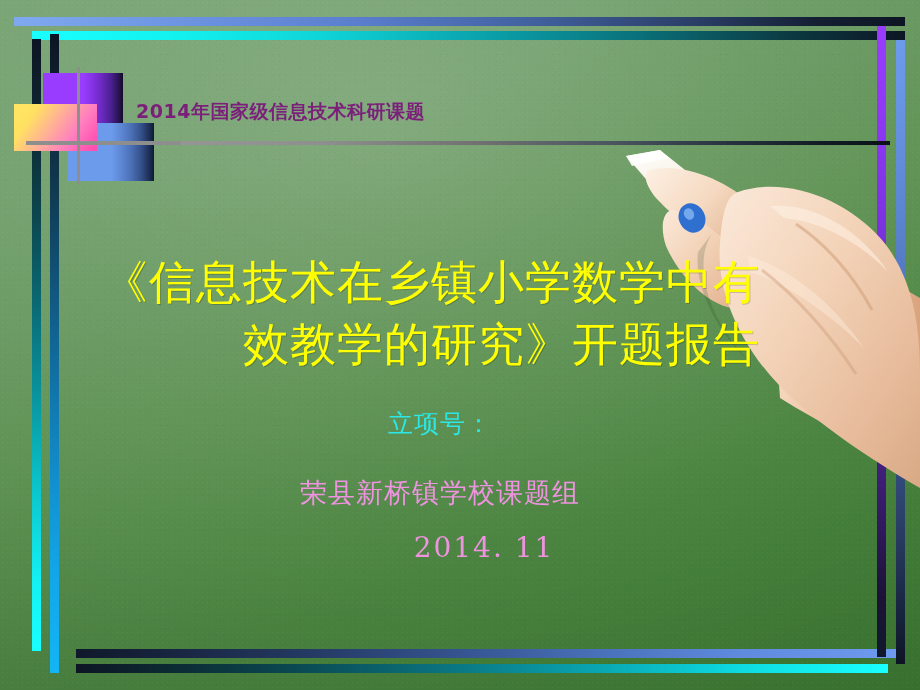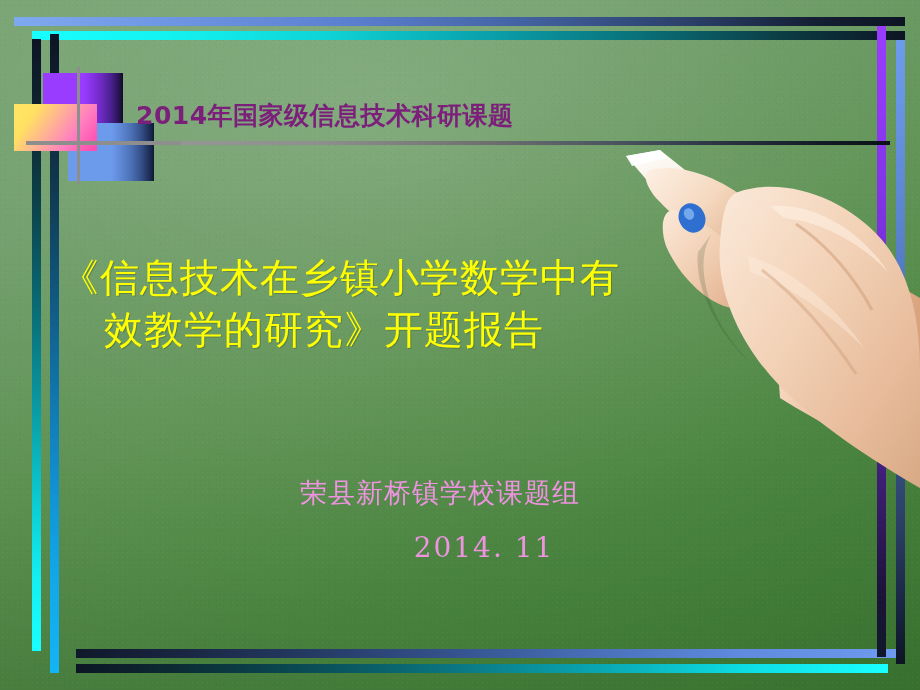--- a/index.html
+++ b/index.html
@@ -99,30 +99,30 @@
     left:26px;top:141px;width:155px;height:4px;background:#8e8e8e;
   }
 
   
   .hand-wrap{position:absolute;left:620px;top:148px;width:300px;height:420px;overflow:hidden;}
   .hand-wrap svg{display:block;}
 
   
   .header-title{
     position:absolute;left:136px;top:99px;
-    font-size:25px;font-weight:bold;color:#7b1f7b;
+    font-size:19px;font-weight:bold;color:#7b1f7b;
     font-family:"DejaVu Sans","Liberation Sans",sans-serif;
     letter-spacing:0.5px;white-space:nowrap;text-align:right;
   }
 
   .main-title{
     position:absolute;left:60px;top:252px;width:700px;
-    text-align:left;color:#ffff00;
-    font-family:"DejaVu Serif","Liberation Serif",serif;
-    font-size:39px;line-height:1.34;letter-spacing:1px;
+    text-align:right;color:#ffff00;
+    font-family:"DejaVu Serif","Liberation Serif",serif;
+    font-size:46px;line-height:1.34;letter-spacing:1px;
     text-shadow:1px 1px 0 rgba(0,0,0,0.18);
   }
   .main-title .ln{display:block;}
   .main-title .ln2{padding-left:44px;}
 
   .sub-code{
     position:absolute;left:60px;top:407px;width:760px;
     text-align:center;color:#2ee6e6;
     font-family:"DejaVu Serif","Liberation Serif",serif;
     font-size:25px;letter-spacing:1px;
@@ -221,18 +221,19 @@
   <div class="deco deco-cross-v"></div>
   <div class="deco deco-cross-h"></div>
 
   <div class="header-title">2014年国家级信息技术科研课题</div>
 
   <div class="main-title">
     <span class="ln ln1">《信息技术在乡镇小学数学中有</span>
     <span class="ln ln2">效教学的研究》开题报告</span>
   </div>
 
+  <div class="sub-code">立项号：</div>
 
   <div class="sub-group">荣县新桥镇学校课题组</div>
 
   <div class="sub-date">2014. 11</div>
 
 </div>
 
 </body></html>

